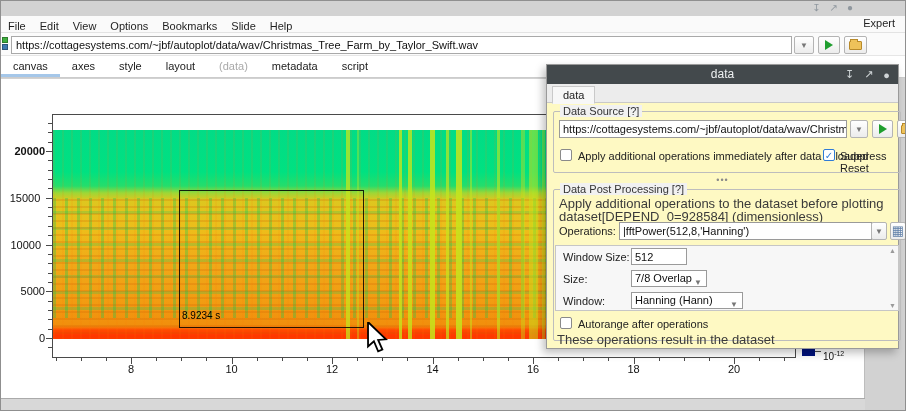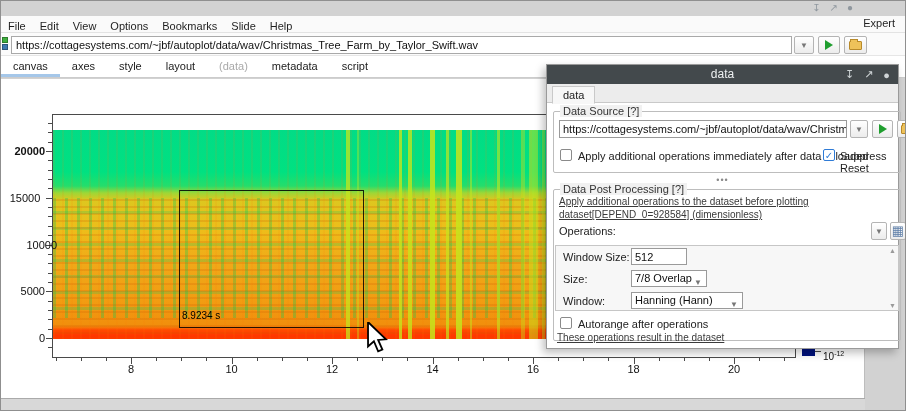--- a/index.html
+++ b/index.html
@@ -57,21 +57,21 @@
   #colorbar-end{left:801px;top:346px;width:13px;height:9px;background:#00127d;}
   #colorbar-tick{left:814px;top:350px;width:6px;height:1px;background:#4a4a4a;}
   #colorbar-label{left:822px;top:349px;font-size:10px;color:#111;}
   #colorbar-label sup{font-size:7px;}
   #statusbar{left:0;top:397px;width:864px;height:14px;background:#d8d8d8;border-top:1px solid #aaaaaa;}
 
   
   #cursor{left:365px;top:321px;width:22px;height:31px;}
 
   
-  #dialog{left:545px;top:63px;width:353px;height:285px;background:#ffffff;
+  #dialog{left:545px;top:63px;width:353px;height:285px;background:#fef9c3;
     border:1px solid #9a9a9a;box-shadow:-3px 4px 8px rgba(0,0,0,0.25);}
   .d-abs{position:absolute;}
   #d-titlebar{left:0;top:0;width:100%;height:19px;background:#43494c;}
   #d-title{width:100%;text-align:center;font-size:12px;color:#eef1f2;line-height:19px;}
   #d-tb-icons{position:absolute;right:8px;top:0;height:19px;display:flex;gap:10px;align-items:center;
     color:#cfd4d6;font-size:11px;}
   #d-tabstrip{left:0;top:19px;width:100%;height:19px;background:#ececec;border-bottom:1px solid #c9c9c9;}
   #d-tab{position:absolute;left:5px;top:2px;padding:2px 10px;font-size:11px;color:#222;background:#f7f7f7;
     border:1px solid #c9c9c9;border-bottom:1px solid #f7f7f7;}
   .group{position:absolute;border:1px solid #bdbdbd;border-radius:2px;}
@@ -79,21 +79,21 @@
   .d-input{position:absolute;border:1px solid #9a9a9a;background:#fff;font-size:11px;color:#101010;
     padding:0 3px;white-space:nowrap;overflow:hidden;line-height:16px;}
   .d-select{position:absolute;border:1px solid #9a9a9a;background:#fff;font-size:11px;color:#101010;
     padding:0 3px;line-height:15px;}
   .d-select .chev{position:absolute;right:4px;top:4px;}
   .cb{position:absolute;width:12px;height:12px;border:1px solid #8a8a8a;background:#fff;font-size:10px;
     line-height:11px;text-align:center;color:#2f7bd6;border-radius:2px;}
   .cb.checked{border-color:#2f7bd6;}
   .cb.checked:before{content:"✓";font-weight:bold;}
   .cb-label{position:absolute;font-size:11px;color:#222;}
-  .small-txt{position:absolute;font-size:10px;color:#3a3a3a;text-decoration:underline;}
+  .small-txt{position:absolute;font-size:13px;color:#3a3a3a;}
   .d-label{position:absolute;font-size:11px;color:#222;}
   #ops-panel{position:absolute;border:1px solid #c6c6c6;background:#f7f7f7;}
   .scroll-chev{position:absolute;right:2px;font-size:7px;color:#9a9a9a;}
   #splitter-dots{position:absolute;width:100%;text-align:center;font-size:9px;color:#8a8a8a;letter-spacing:1px;}
   #grid-icon{color:#5f7fa8;font-size:13px;line-height:14px;}
 </style>
 </head>
 <body>
 
 <div id="screen">
@@ -177,21 +177,21 @@
       <div class="tick" style="left: 657.625px; top: 357px; width: 1px; height: 3px;"></div>
       <div class="tick" style="left: 682.75px; top: 357px; width: 1px; height: 3px;"></div>
       <div class="tick" style="left: 707.875px; top: 357px; width: 1px; height: 3px;"></div>
       <div class="tick" style="left: 758.125px; top: 357px; width: 1px; height: 3px;"></div>
       <div class="tick" style="left: 783.25px; top: 357px; width: 1px; height: 3px;"></div>
       <div class="tick" style="left: 45px; top: 337px; width: 6px; height: 1px;"></div>
       <div class="ylab" style="left: 4px; top: 337px;">0</div>
       <div class="tick" style="left: 45px; top: 290.25px; width: 6px; height: 1px;"></div>
       <div class="ylab" style="left: 4px; top: 290.25px;">5000</div>
       <div class="tick" style="left: 45px; top: 243.5px; width: 6px; height: 1px;"></div>
-      <div class="ylab" style="left: 16px; top: 243.5px;">10000</div>
+      <div class="ylab" style="left: 0; top: 243.5px;">10000</div>
       <div class="tick" style="left: 45px; top: 196.75px; width: 6px; height: 1px;"></div>
       <div class="ylab" style="left: 4px; top: 196.75px; text-align: center;">15000</div>
       <div class="tick" style="left: 45px; top: 150px; width: 6px; height: 1px;"></div>
       <div class="ylab" style="left: 4px; top: 150px; font-weight: bold;">20000</div>
       <div class="tick" style="left: 47px; top: 346.35px; width: 4px; height: 1px;"></div>
       <div class="tick" style="left: 47px; top: 327.65px; width: 4px; height: 1px;"></div>
       <div class="tick" style="left: 47px; top: 318.3px; width: 4px; height: 1px;"></div>
       <div class="tick" style="left: 47px; top: 308.95px; width: 4px; height: 1px;"></div>
       <div class="tick" style="left: 47px; top: 299.6px; width: 4px; height: 1px;"></div>
       <div class="tick" style="left: 47px; top: 280.9px; width: 4px; height: 1px;"></div>
@@ -259,20 +259,21 @@
     <div class="cb-label" style="left:293px;top:85px;">Suppress Reset</div>
 
     <div id="splitter-dots" style="top:110px;">•••</div>
 
     <div class="group" style="left:6px;top:124px;width:348px;height:152px;">
       <span class="group-label">Data Post Processing [?]</span>
     </div>
     <div class="small-txt" style="left:12px;top:131px;">Apply additional operations to the dataset before plotting</div>
     <div class="small-txt" style="left:12px;top:144px;">dataset[DEPEND_0=928584] (dimensionless)</div>
     <div class="d-label" style="left:12px;top:160px;">Operations:</div>
+    <div class="d-input" style="left:72px;top:157px;width:253px;height:18px;">|fftPower(512,8,'Hanning')</div>
     <div class="d-abs mini-btn" style="left:324px;top:157px;width:16px;">
       <span class="chev">▼</span>
       </div>
     <div class="d-abs mini-btn" style="left:343px;top:157px;width:16px;">
       <span id="grid-icon">▦</span>
       </div>
 
     <div id="ops-panel" style="left:8px;top:180px;width:344px;height:66px;">
       <span class="scroll-chev" style="top:1px;">▲</span>
       <span class="scroll-chev" style="bottom:1px;">▼</span>

